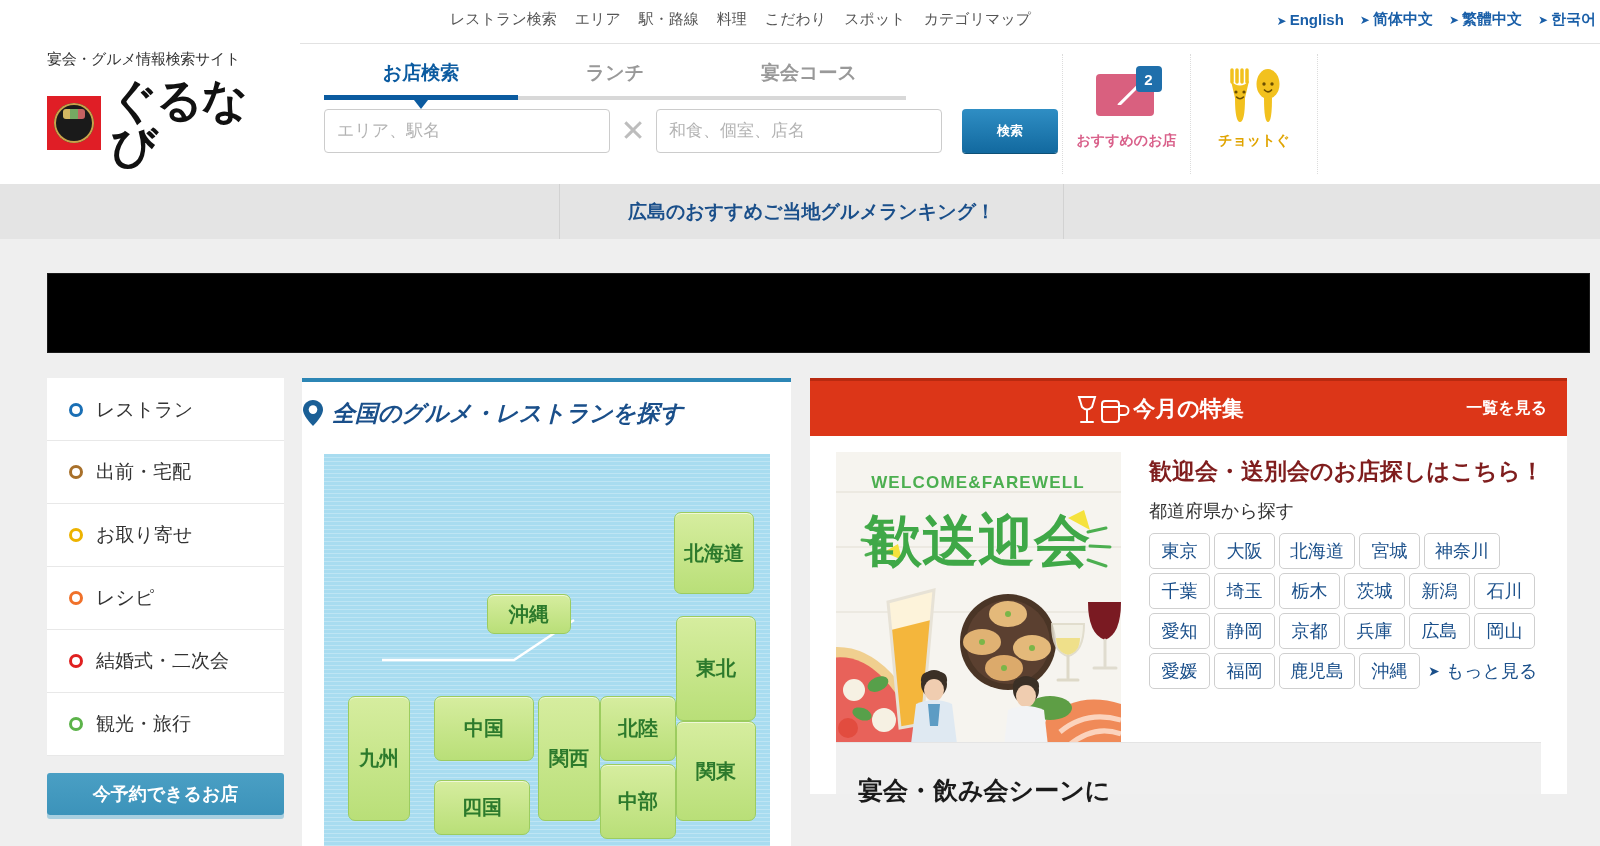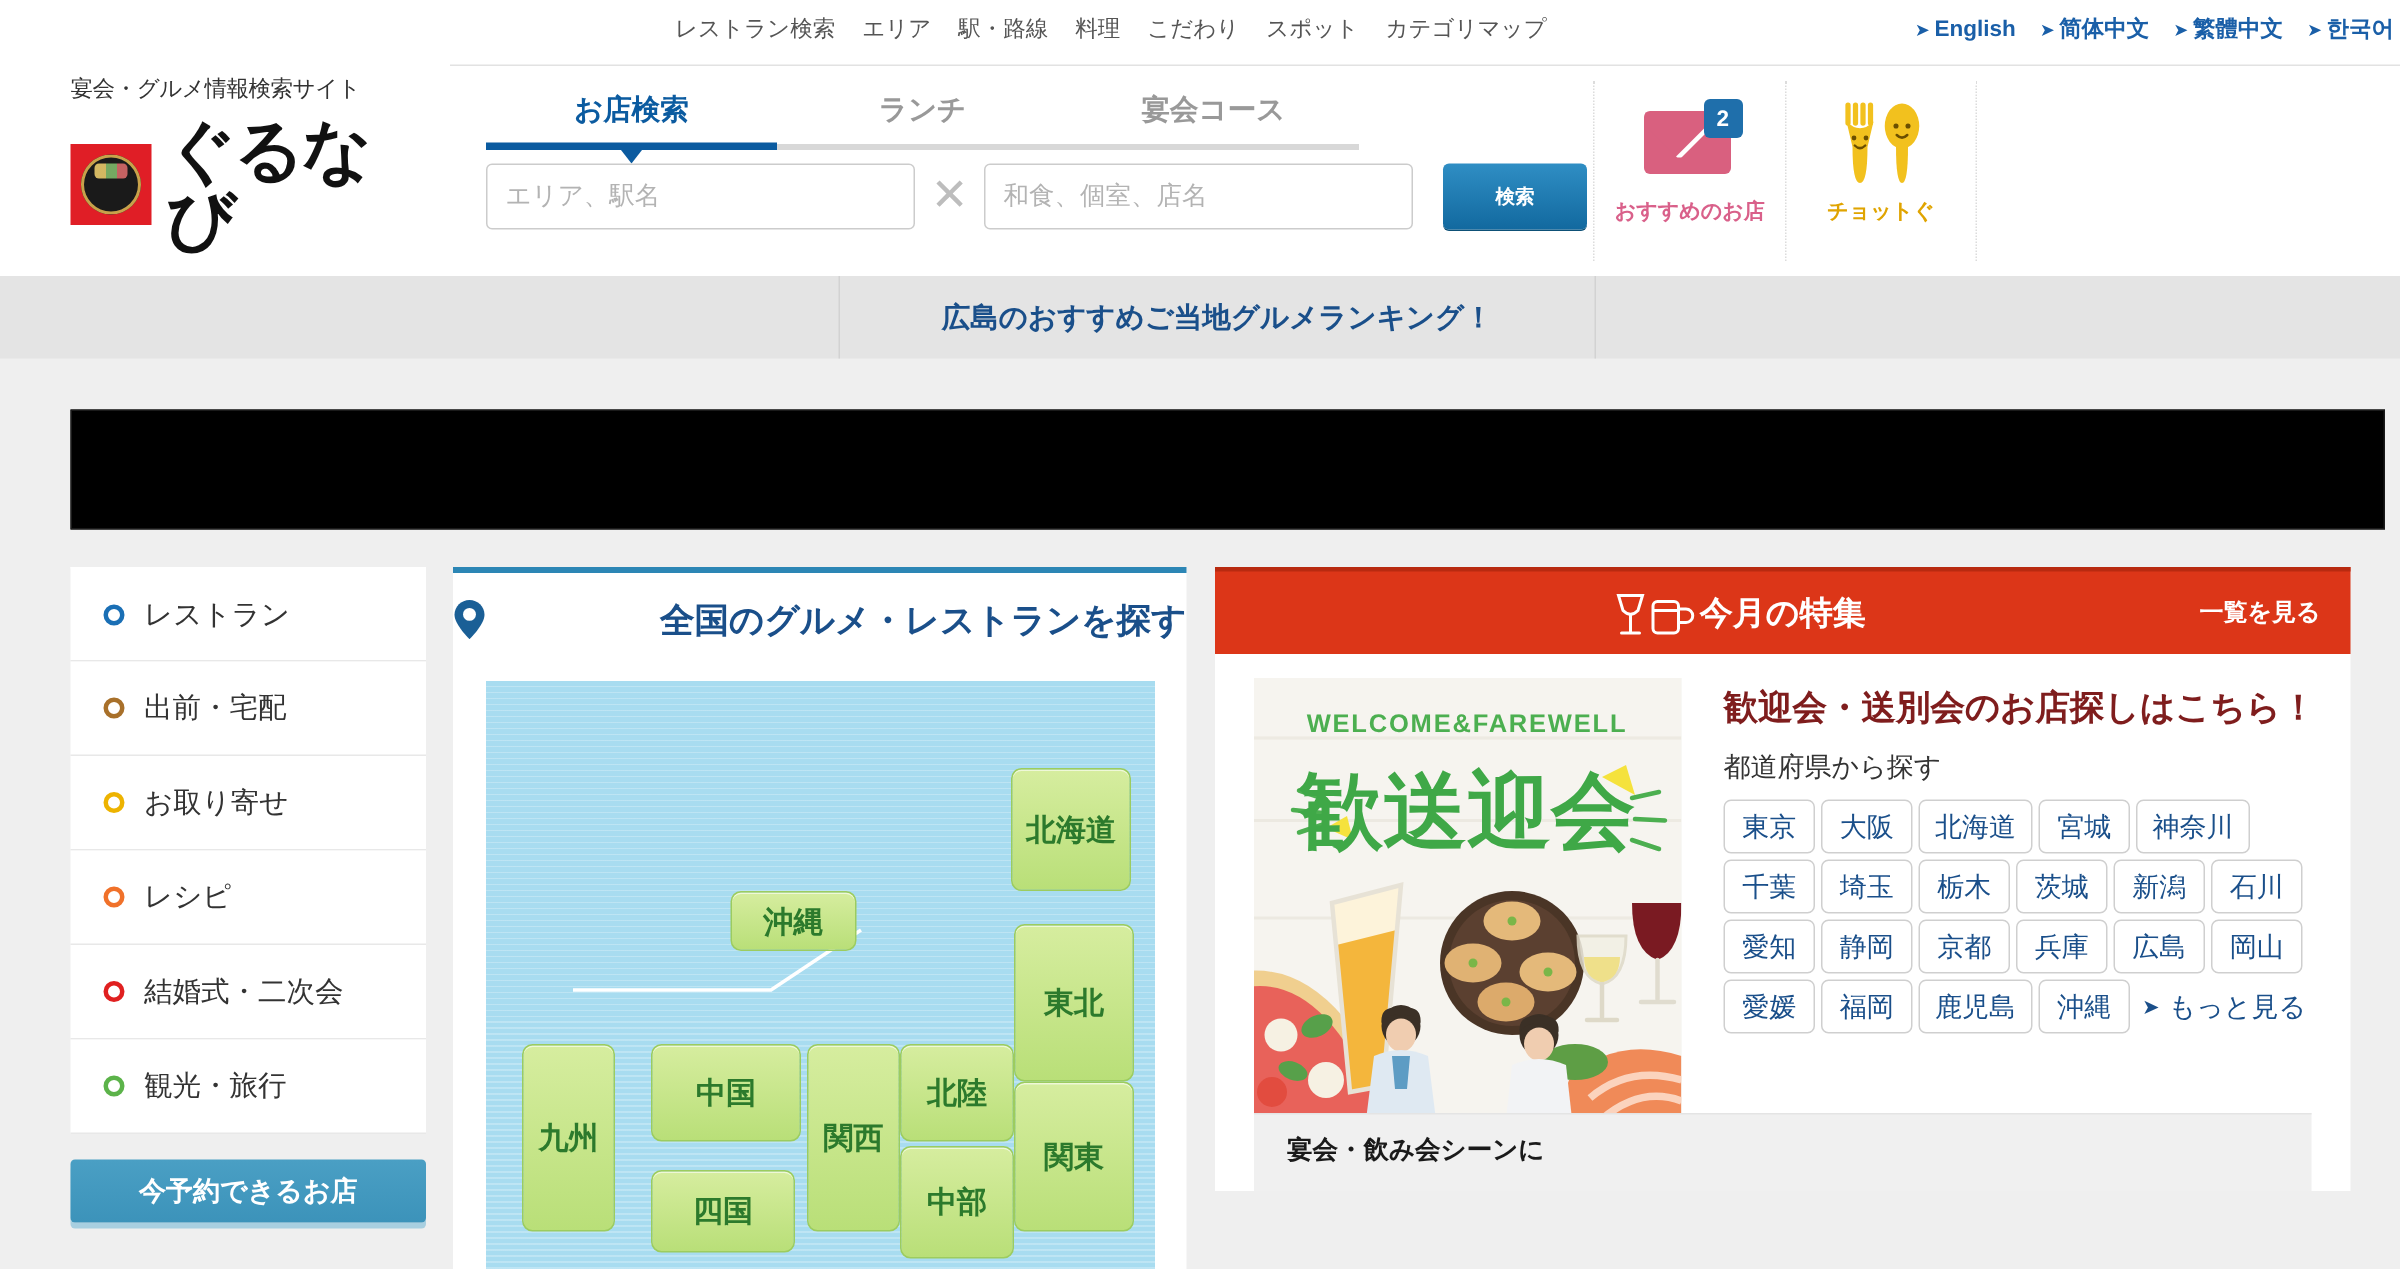--- a/index.html
+++ b/index.html
@@ -189,22 +189,23 @@
     display: flex; align-items: center; justify-content: center; cursor: pointer;
   }
   .side-cta span { color: #fff; font-size: 18px; font-weight: bold; }
 
   
   .mappanel {
     position: absolute; left: 302px; top: 0; width: 489px; height: 468px;
     background: #fff; border-top: 4px solid #2c86b5;
   }
   .map-head {
-    height: 62px; display: flex; align-items: center; justify-content: space-between;
+    height: 62px; display: flex; align-items: center; justify-content: flex-start;
     gap: 8px;
+    font-style: italic;
   }
   .map-head .t { font-size: 23px; font-weight: bold; color: #1a4f8a; white-space: nowrap; }
   .mapbox {
     position: absolute; left: 22px; top: 72px; width: 446px; height: 396px;
     background: #a8dcf0;
     background-image: repeating-linear-gradient(0deg, rgba(255,255,255,.25) 0 1px, transparent 1px 4px);
     overflow: hidden;
   }
   .region {
     position: absolute;
@@ -250,21 +251,21 @@
   .more-link {
     display: flex; align-items: center; font-size: 18px; color: #1a4f8a;
     cursor: pointer; height: 36px; margin-left: 4px;
   }
   .more-link .cv { font-size: 14px; margin-right: 6px; }
   .feat-bottom {
     position: absolute; left: 26px; bottom: 0; width: 705px; height: 52px;
     background: #f0f0f0; border-top: 1px solid #e4e4e4;
   }
   .feat-bottom .bt {
-    position: absolute; left: 22px; top: 12px; font-size: 17px; font-weight: bold;
+    position: absolute; left: 22px; top: 31px; font-size: 25px; font-weight: bold;
     color: #1a1a1a; white-space: nowrap;
   }
 </style>
 </head>
 <body>
 
 <div id="page">
 
   <div class="topbar">
     <div class="topbar-inner">

